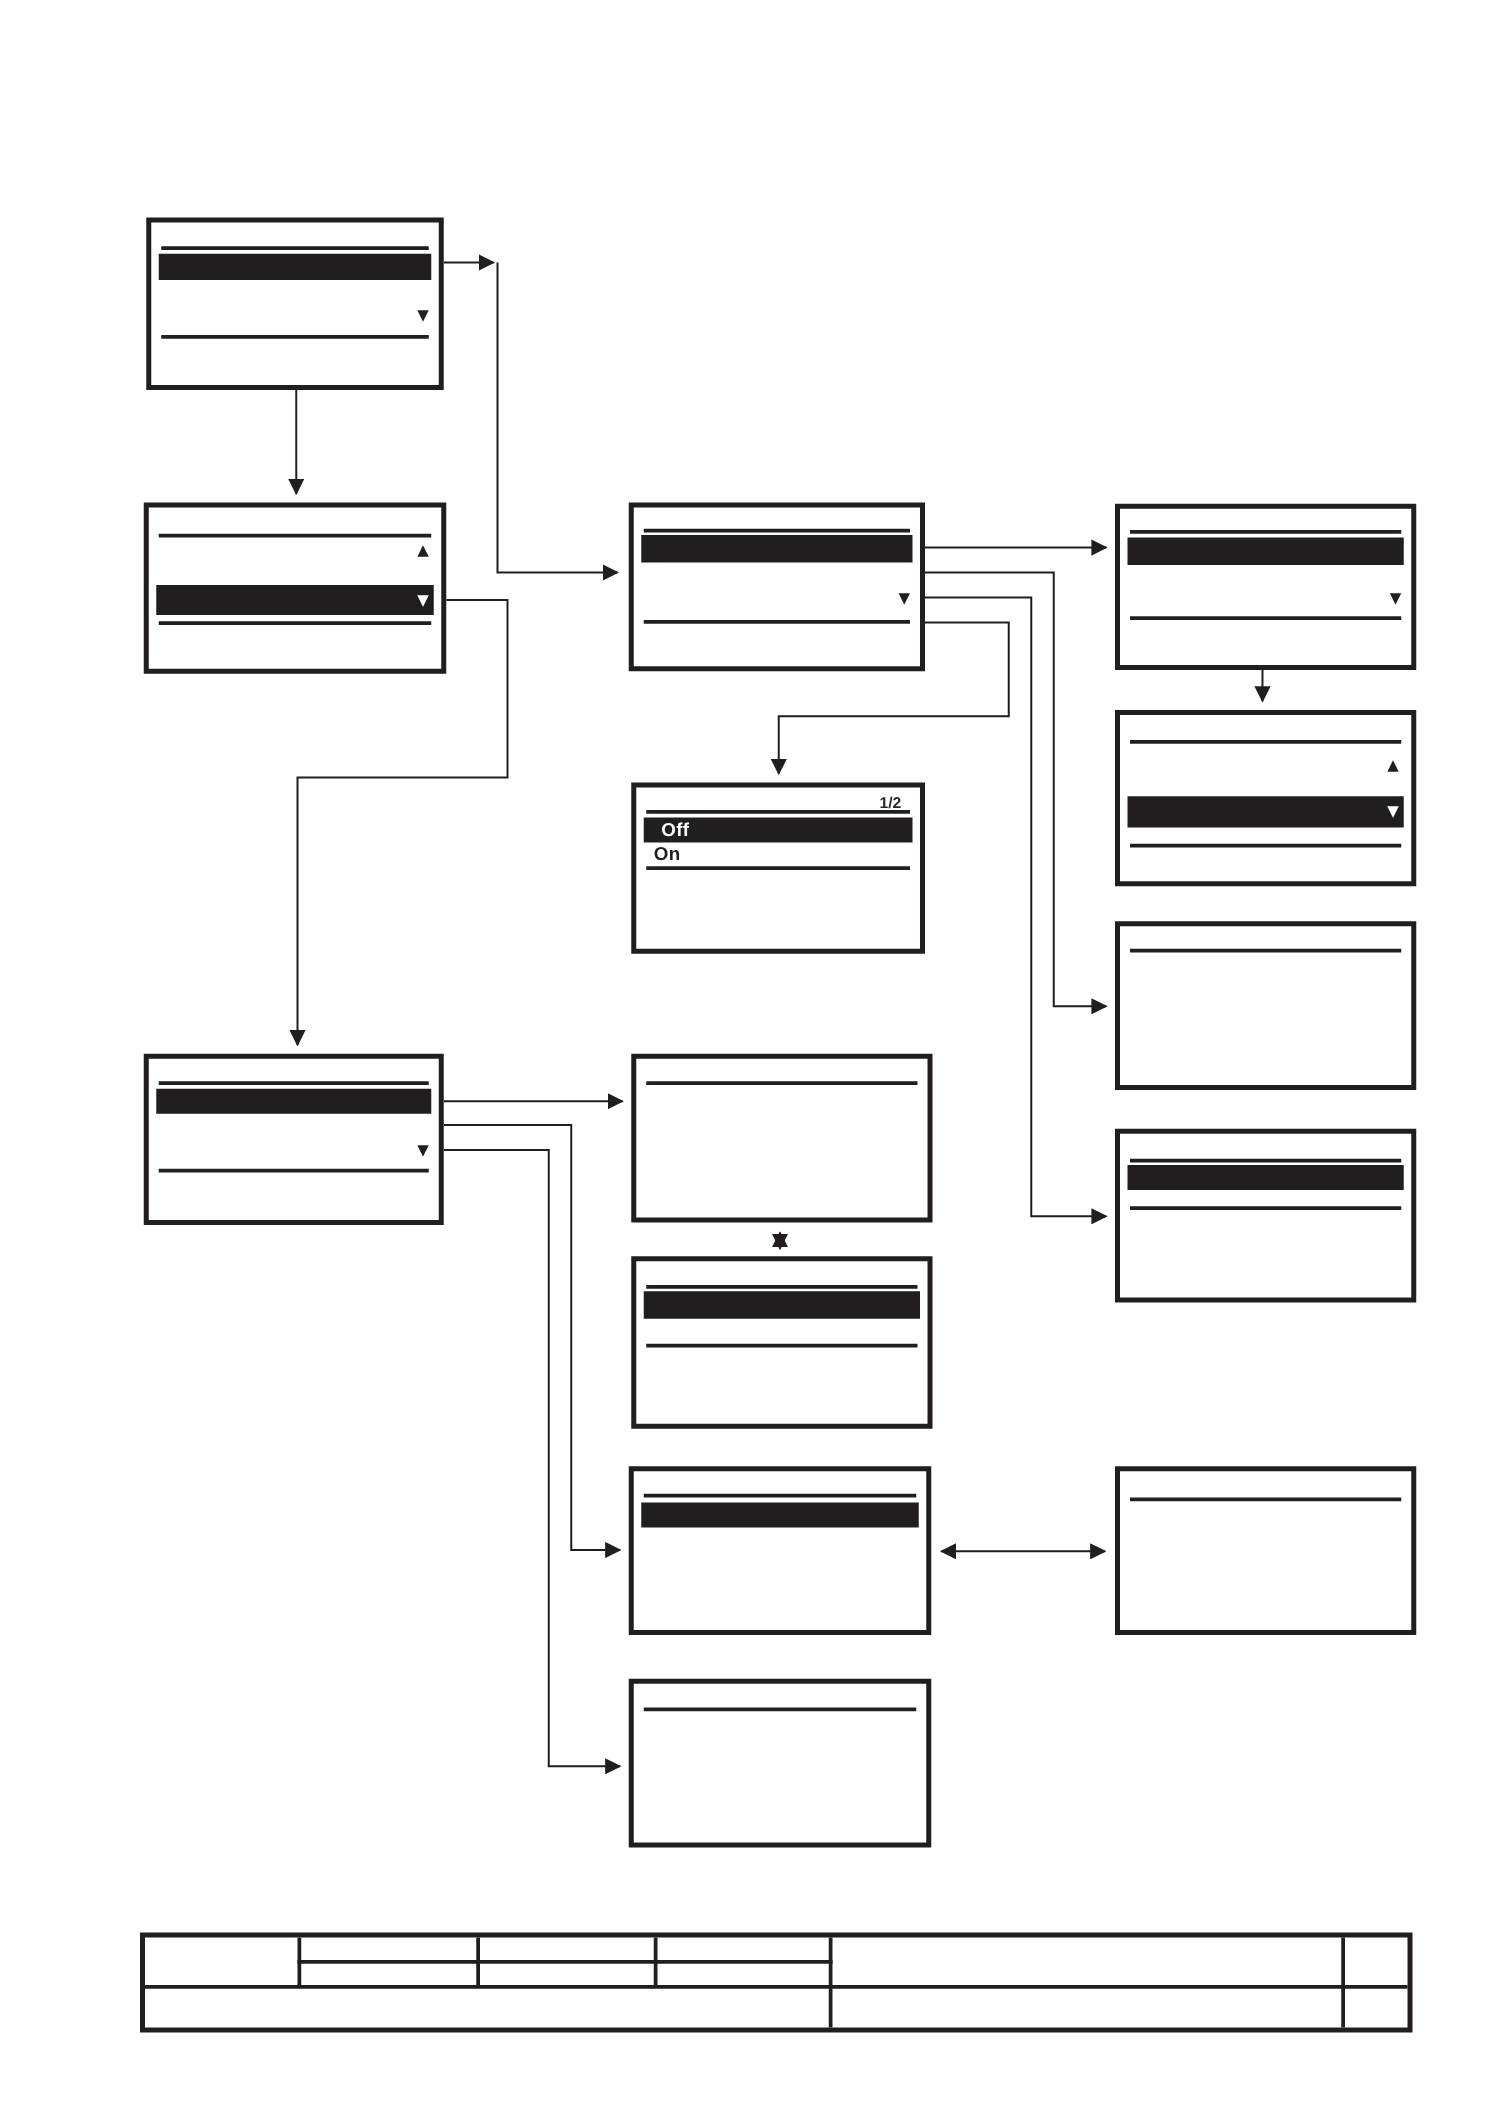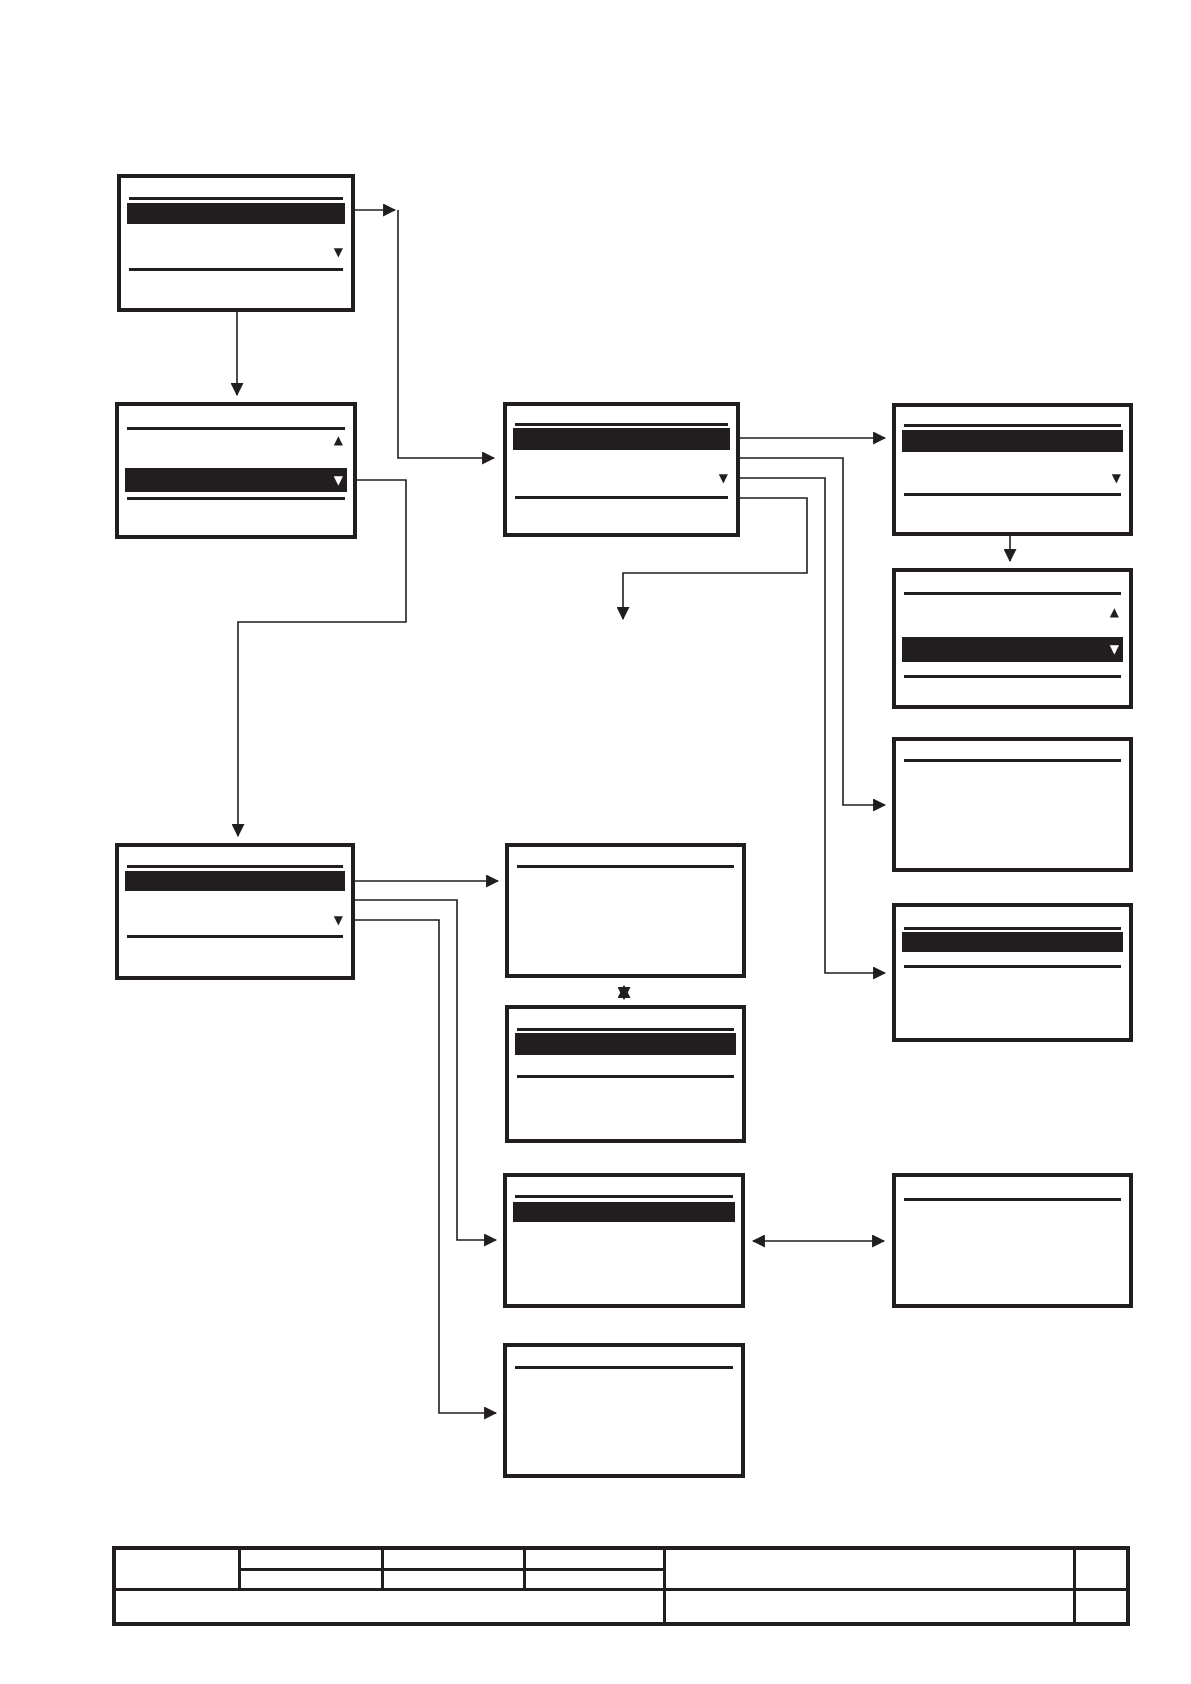--- a/index.html
+++ b/index.html
@@ -73,20 +73,29 @@
     <div class="rule" style="top:88px;"></div>
   </div>
 
   <div class="screen" style="left:503px;top:402px;width:237px;height:135px;">
     <div class="rule" style="top:17px;"></div>
     <div class="bar" style="top:22px;height:22px;"></div>
     <span class="tri" style="right:8px;top:66px;">▼</span>
     <div class="rule" style="top:90px;"></div>
   </div>
 
+  <div class="screen" style="left:505px;top:626px;width:235px;height:137px;">
+    <span class="pg">1/2</span>
+    <div class="rule" style="top:18px;"></div>
+    <div class="bar" style="top:24px;height:20px;">
+      <span class="opt-label" style="color:#ffffff;">Off</span>
+    </div>
+    <span class="opt-on" style="top:45px;">On</span>
+    <div class="rule" style="top:63px;"></div>
+  </div>
 
   <div class="screen" style="left:505px;top:843px;width:241px;height:135px;">
     <div class="rule" style="top:18px;"></div>
   </div>
 
   <div class="screen" style="left:505px;top:1005px;width:241px;height:138px;">
     <div class="rule" style="top:19px;"></div>
     <div class="bar" style="top:24px;height:22px;"></div>
     <div class="rule" style="top:66px;"></div>
   </div>

